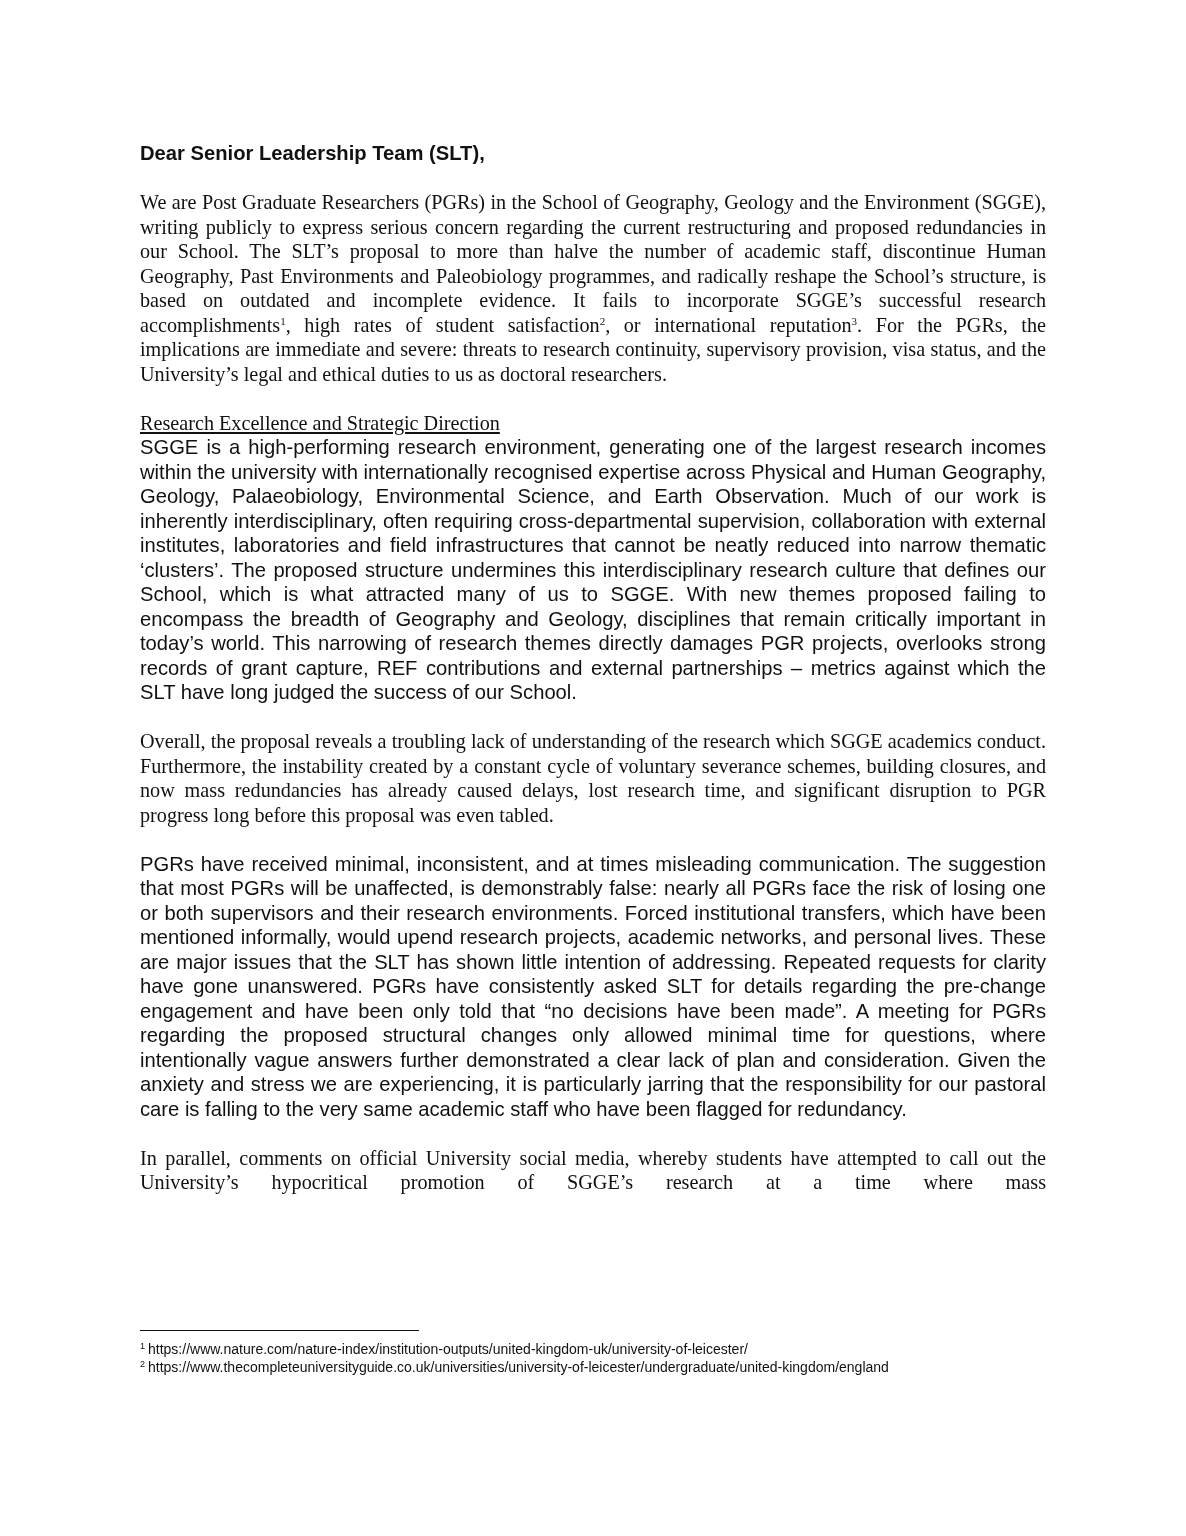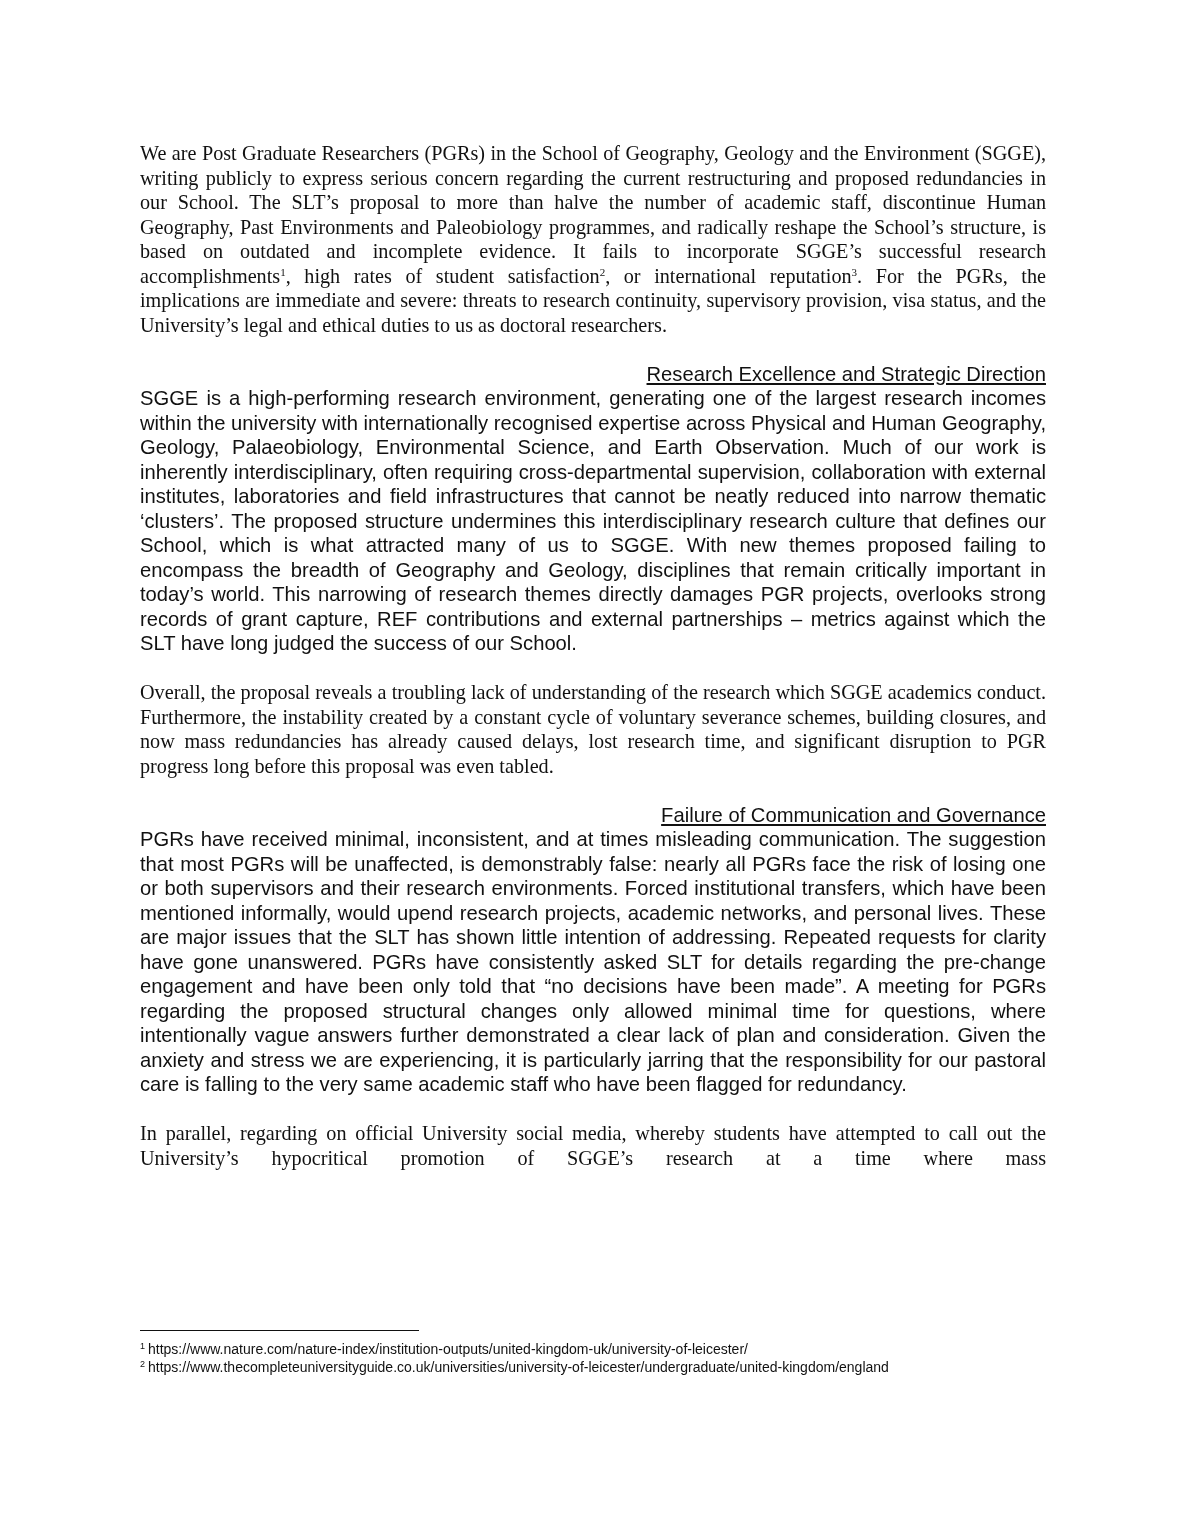--- a/index.html
+++ b/index.html
@@ -6,50 +6,50 @@
   body { width: 1186px; height: 1536px; position: relative; overflow: hidden; }
   .page {
     position: absolute; left: 140px; top: 141px; width: 906px;
     font-family: "Liberation Sans", sans-serif;
     color: #111111;
     font-size: 20.2px;
     line-height: 24.5px;
   }
   .salutation { font-weight: bold; margin: 0 0 24.5px 0; }
   p { margin: 0 0 24.5px 0; text-align: justify; text-align-last: left; font-family: Liberation Serif, serif; }
-  .section-heading { text-decoration: underline; display: block; text-align: right; }
+  .section-heading { text-decoration: underline; display: block; text-align: left; font-family: Liberation Serif, serif; }
   .section-block { margin: 0 0 24.5px 0; text-align: justify; }
   sup { font-size: 11px; line-height: 0; vertical-align: 7px; }
   .footnotes {
     position: absolute; left: 140px; top: 1330px; width: 906px;
     font-family: "Liberation Sans", sans-serif; color: #111;
   }
   .fn-rule { width: 279px; height: 0; border-top: 1.3px solid #111; margin-bottom: 10px; }
   .fn { font-size: 14px; line-height: 17.5px; white-space: nowrap; }
   .fn sup { font-size: 9px; vertical-align: 5px; margin-right: 3px; }
 </style>
 </head>
 <body>
 
 <div class="page">
+  <div class="salutation">Dear Senior Leadership Team (SLT),</div>
 
   <p><span>We are Post Graduate Researchers (PGRs) in the School of Geography, Geology and the Environment (SGGE), writing publicly to express serious concern regarding the current restructuring and proposed redundancies in our School. The SLT’s proposal to more than halve the number of academic staff, discontinue Human Geography, Past Environments and Paleobiology programmes, and radically reshape the School’s structure, is based on outdated and incomplete evidence. It fails to incorporate SGGE’s successful research accomplishments</span><sup>1</sup><span>, high rates of student satisfaction</span><sup>2</sup><span>, or international reputation</span><sup>3</sup><span>. For the PGRs, the implications are immediate and severe: threats to research continuity, supervisory provision, visa status, and the University’s legal and ethical duties to us as doctoral researchers.</span></p>
 
   <div class="section-block">
     <span class="section-heading">Research Excellence and Strategic Direction</span>
     <div style="text-align:justify;text-align-last:left;">SGGE is a high-performing research environment, generating one of the largest research incomes within the university with internationally recognised expertise across Physical and Human Geography, Geology, Palaeobiology, Environmental Science, and Earth Observation. Much of our work is inherently interdisciplinary, often requiring cross-departmental supervision, collaboration with external institutes, laboratories and field infrastructures that cannot be neatly reduced into narrow thematic ‘clusters’. The proposed structure undermines this interdisciplinary research culture that defines our School, which is what attracted many of us to SGGE. With new themes proposed failing to encompass the breadth of Geography and Geology, disciplines that remain critically important in today’s world. This narrowing of research themes directly damages PGR projects, overlooks strong records of grant capture, REF contributions and external partnerships – metrics against which the SLT have long judged the success of our School.</div>
   </div>
 
   <p>Overall, the proposal reveals a troubling lack of understanding of the research which SGGE academics conduct. Furthermore, the instability created by a constant cycle of voluntary severance schemes, building closures, and now mass redundancies has already caused delays, lost research time, and significant disruption to PGR progress long before this proposal was even tabled.</p>
 
   <div class="section-block">
-    <span class="section-heading">Failure of Communication and Governance</span>
     <div style="text-align:justify;text-align-last:left;">PGRs have received minimal, inconsistent, and at times misleading communication. The suggestion that most PGRs will be unaffected, is demonstrably false: nearly all PGRs face the risk of losing one or both supervisors and their research environments. Forced institutional transfers, which have been mentioned informally, would upend research projects, academic networks, and personal lives. These are major issues that the SLT has shown little intention of addressing. Repeated requests for clarity have gone unanswered. PGRs have consistently asked SLT for details  regarding the pre-change engagement  and have been only told that “no decisions have been made”. A meeting for PGRs regarding the proposed structural changes only allowed minimal time for questions, where intentionally vague answers further demonstrated a clear lack of plan and consideration. Given the anxiety and stress we are experiencing, it is particularly jarring that the responsibility for our pastoral care is falling to the very same academic staff who have been flagged for redundancy.</div>
   </div>
 
-  <p style="text-align-last:justify;">In parallel, regarding on official University social media, whereby students have attempted to call out the University’s hypocritical promotion of SGGE’s research at a time where mass</p>
+  <p style="text-align-last:justify;">In parallel, comments on official University social media, whereby students have attempted to call out the University’s hypocritical promotion of SGGE’s research at a time where mass</p>
 </div>
 
 <div class="footnotes">
   <div class="fn-rule"></div>
   <div class="fn"><sup>1</sup><span>https://www.nature.com/nature-index/institution-outputs/united-kingdom-uk/university-of-leicester/</span></div>
   <div class="fn"><sup>2</sup><span>https://www.thecompleteuniversityguide.co.uk/universities/university-of-leicester/undergraduate/united-kingdom/england</span></div>
 </div>
 
 </body></html>

